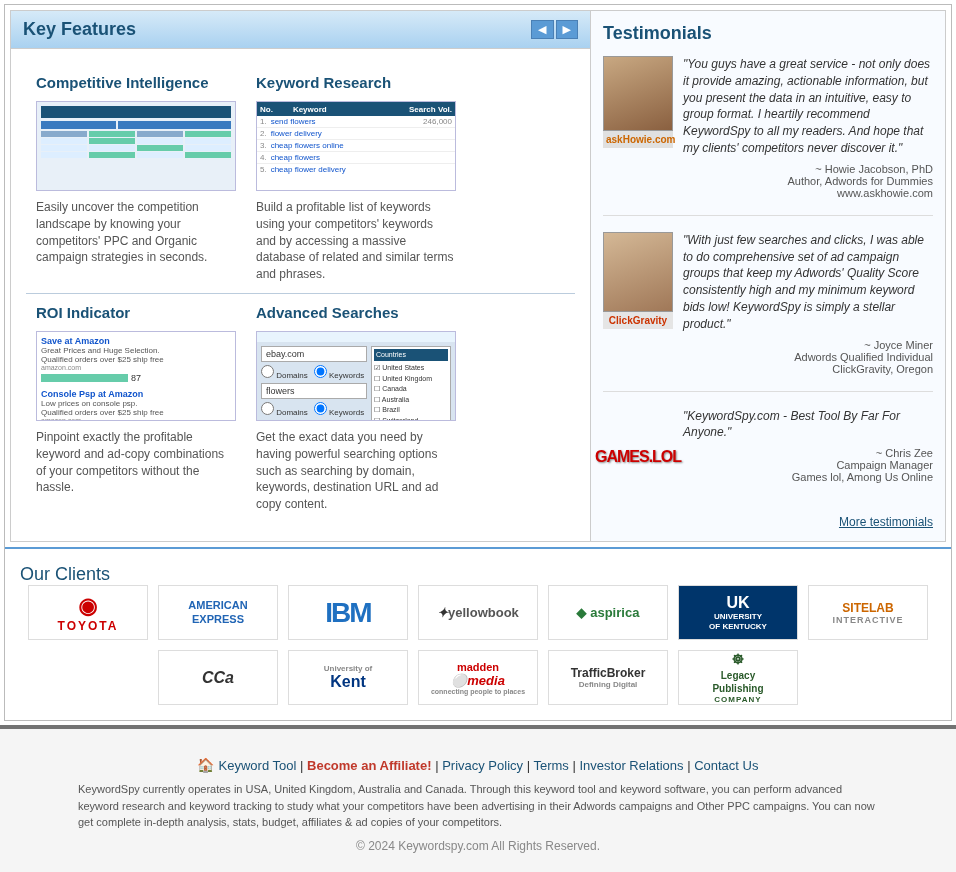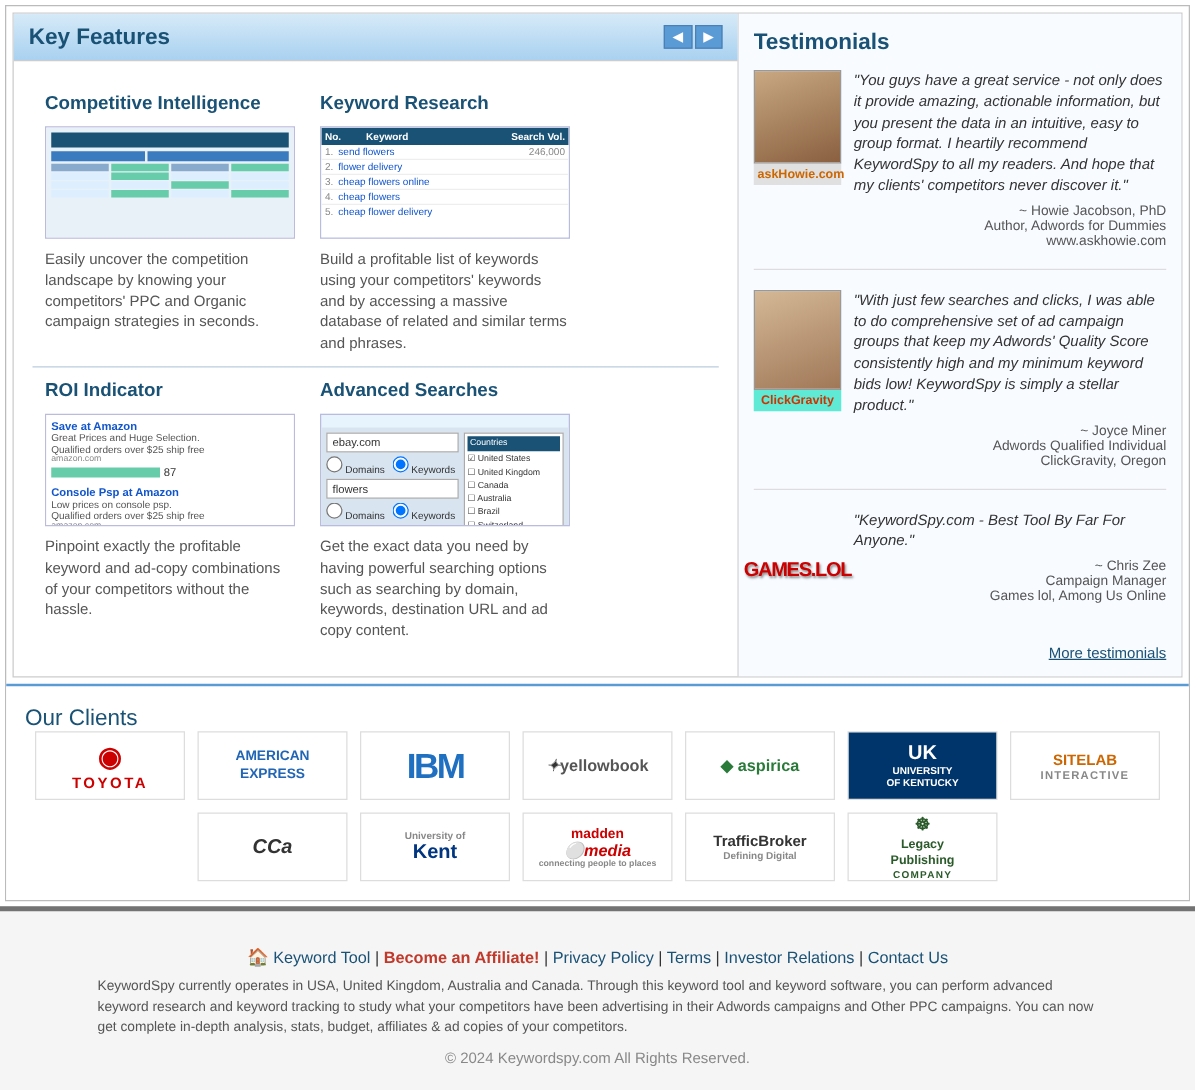--- a/index.html
+++ b/index.html
@@ -219,21 +219,21 @@
             <div>~ Howie Jacobson, PhD</div>
             <div>Author, Adwords for Dummies</div>
             <div>www.askhowie.com</div>
           </div>
         </div>
       </div>
 
       <div class="testimonial">
         <div style="flex-shrink:0;width:70px;">
           <div style="width:70px;height:80px;background:linear-gradient(160deg,#d4b896,#a07858);border:1px solid #999;"></div>
-          <div style="background:#5eead4;text-align:center;padding:3px;font-size:10px;font-weight:bold;color:#cc3300;">ClickGravity</div>
+          <div style="background:#e5e5e5;text-align:center;padding:3px;font-size:10px;font-weight:bold;color:#cc3300;">ClickGravity</div>
         </div>
         <div>
           <div class="testimonial-text">"With just few searches and clicks, I was able to do comprehensive set of ad campaign groups that keep my Adwords' Quality Score consistently high and my minimum keyword bids low! KeywordSpy is simply a stellar product."</div>
           <div class="testimonial-credit">
             <div>~ Joyce Miner</div>
             <div>Adwords Qualified Individual</div>
             <div>ClickGravity, Oregon</div>
           </div>
         </div>
       </div>

